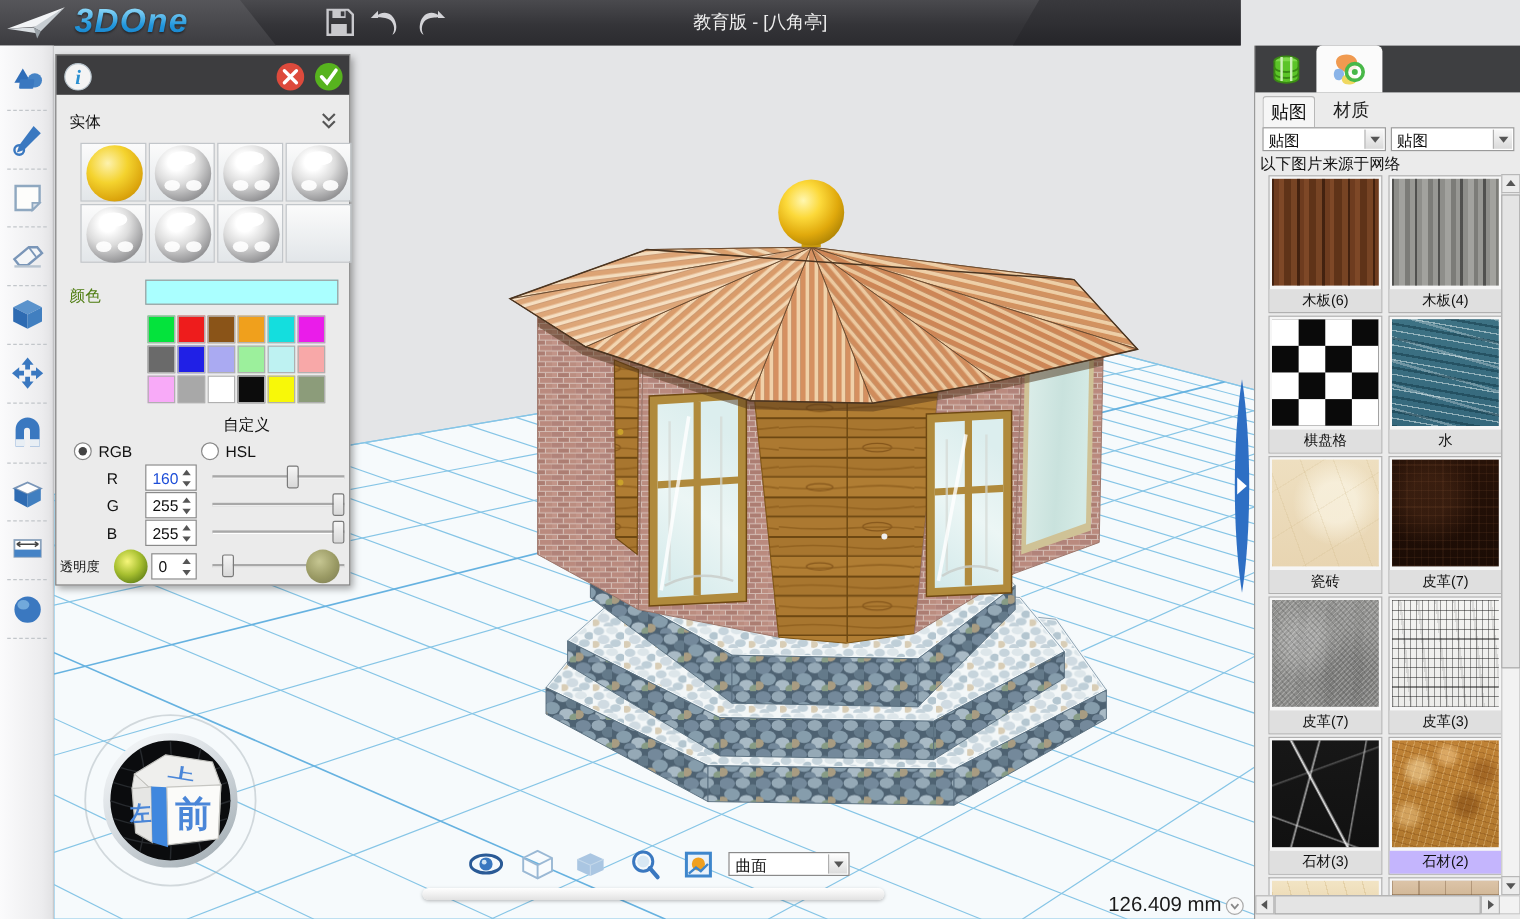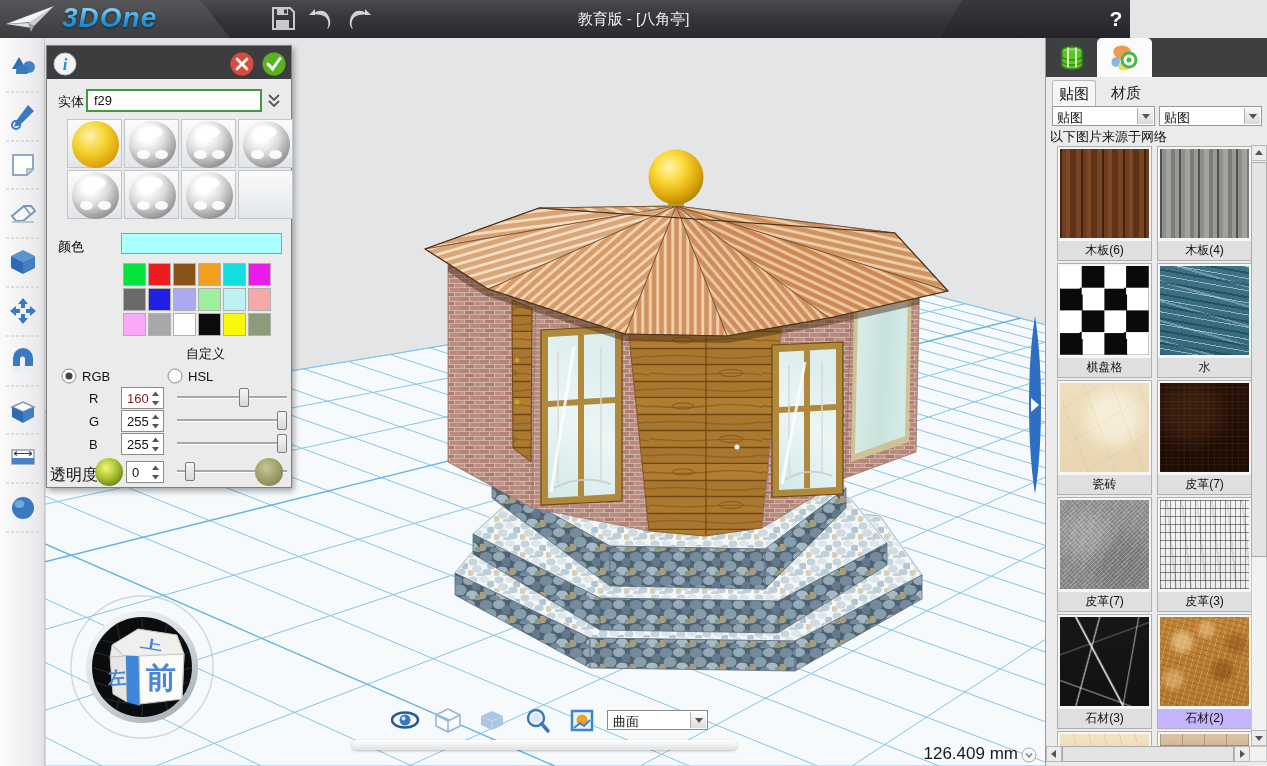--- a/index.html
+++ b/index.html
@@ -1,16 +1,16 @@
 <!DOCTYPE html>
 <html><head><meta charset="utf-8"><style>
 *{margin:0;padding:0;box-sizing:border-box}
 html,body{width:1267px;height:766px;overflow:hidden;font-family:"Liberation Sans",sans-serif;background:#e4e5e7}
 .abs{position:absolute}
-#topbar{position:absolute;left:0;top:0;width:1130px;height:38px;
+#topbar{position:absolute;left:0;top:0;width:1034px;height:38px;
  background:linear-gradient(#4a4a4e,#343438 55%,#2b2b2f);overflow:hidden}
 #topbar .lighter{position:absolute;left:0;top:0;width:230px;height:38px;
  background:linear-gradient(#56565a,#3c3c40);clip-path:polygon(0 0,200px 0,230px 38px,0 38px)}
 #topbar .darker{position:absolute;right:0;top:0;width:190px;height:38px;
  background:linear-gradient(#39393d,#252529);clip-path:polygon(22px 0,190px 0,190px 38px,0 38px)}
 #logo3d{position:absolute;left:62px;top:2px;font-size:28px;font-weight:bold;font-style:italic;
  letter-spacing:1px;background:linear-gradient(#8ed8f8 15%,#2196dc 60%,#1478c0);
  -webkit-background-clip:text;background-clip:text;color:transparent;
  filter:drop-shadow(0 1px 1px rgba(0,0,0,.55))}
 #title{position:absolute;left:0;top:0;width:1267px;height:38px;text-align:center;line-height:38px;
@@ -517,23 +517,20 @@
     </svg>
     <svg class="abs" style="left:183px;top:6px" width="24" height="24">
       <circle cx="12" cy="12" r="11.5" fill="#dd4a3c"></circle>
 <path d="M7,7 L17,17 M17,7 L7,17" stroke="#fff" stroke-width="2.8" stroke-linecap="round"></path>
     </svg>
     <svg class="abs" style="left:215px;top:6px" width="24" height="24">
       <circle cx="12" cy="12" r="11.5" fill="#57b31e"></circle>
 <path d="M6,12 L10.5,17 L18,6.5" stroke="#fff" stroke-width="3" fill="none" stroke-linecap="round"></path>
     </svg>
     <div class="abs" style="left:11px;top:47px;font-size:13px;color:#111">实体</div>
-    <div class="abs" style="left:39px;top:43px;width:176px;height:23px;background:#fff;border:2px solid #3f9b43">
-      <span style="position:absolute;left:6px;top:2px;font-size:13px;color:#111">f29</span>
-    </div>
     <svg class="abs" style="left:219px;top:46px" width="16" height="18">
       <path d="M3,3 L8,8 L13,3 M3,9 L8,14 L13,9" fill="none" stroke="#555" stroke-width="1.8"></path>
     </svg>
     <div class="abs" style="left:20px;top:73px;width:55px;height:49px;background:linear-gradient(#fbfbfb,#e2e6e9);border:1px solid #c2c6ca">
       <div class="abs" style="left:4px;top:1px;width:47px;height:47px;border-radius:50%;background:radial-gradient(circle at 38% 32%,#fdf2ae,#f4d32e 38%,#dba40c 72%,#a87c06)"></div>
     </div>
     <div class="abs" style="left:77px;top:73px;width:55px;height:49px;background:linear-gradient(#fbfbfb,#e2e6e9);border:1px solid #c2c6ca">
       <div class="abs" style="left:4px;top:1px;width:47px;height:47px;border-radius:50%;background:radial-gradient(circle at 38% 30%,#ffffff 16%,#dcdcdc 42%,#939395 76%,#bababc 95%)"></div>
       <div class="abs" style="left:12px;top:30px;width:13px;height:9px;border-radius:50%;background:rgba(255,255,255,.9)"></div>
       <div class="abs" style="left:30px;top:30px;width:13px;height:9px;border-radius:50%;background:rgba(255,255,255,.9)"></div>
@@ -563,21 +560,21 @@
       <div class="abs" style="left:30px;top:30px;width:13px;height:9px;border-radius:50%;background:rgba(255,255,255,.9)"></div>
       <div class="abs" style="left:16px;top:6px;width:22px;height:12px;border-radius:50%;background:rgba(255,255,255,.95)"></div>
     </div>
     <div class="abs" style="left:134px;top:124px;width:55px;height:49px;background:linear-gradient(#fbfbfb,#e2e6e9);border:1px solid #c2c6ca">
       <div class="abs" style="left:4px;top:1px;width:47px;height:47px;border-radius:50%;background:radial-gradient(circle at 38% 30%,#ffffff 16%,#dcdcdc 42%,#939395 76%,#bababc 95%)"></div>
       <div class="abs" style="left:12px;top:30px;width:13px;height:9px;border-radius:50%;background:rgba(255,255,255,.9)"></div>
       <div class="abs" style="left:30px;top:30px;width:13px;height:9px;border-radius:50%;background:rgba(255,255,255,.9)"></div>
       <div class="abs" style="left:16px;top:6px;width:22px;height:12px;border-radius:50%;background:rgba(255,255,255,.95)"></div>
     </div>
     <div class="abs" style="left:191px;top:124px;width:55px;height:49px;background:linear-gradient(#fbfbfb,#e2e6e9);border:1px solid #c2c6ca"></div>
-    <div class="abs" style="left:11px;top:192px;font-size:13px;color:#000000">颜色</div>
+    <div class="abs" style="left:11px;top:192px;font-size:13px;color:#4d7c0f">颜色</div>
     <div class="abs" style="left:74px;top:187px;width:161px;height:21px;background:#aaffff;border:1px solid #999"></div>
     <div class="abs" style="left:76px;top:217px;width:23px;height:23px;background:#04e33c;border:1px solid #b0b0b0"></div>
     <div class="abs" style="left:101px;top:217px;width:23px;height:23px;background:#ee1c1c;border:1px solid #b0b0b0"></div>
     <div class="abs" style="left:126px;top:217px;width:23px;height:23px;background:#8a5418;border:1px solid #b0b0b0"></div>
     <div class="abs" style="left:151px;top:217px;width:23px;height:23px;background:#f0a01c;border:1px solid #b0b0b0"></div>
     <div class="abs" style="left:176px;top:217px;width:23px;height:23px;background:#14dede;border:1px solid #b0b0b0"></div>
     <div class="abs" style="left:201px;top:217px;width:23px;height:23px;background:#ea1cea;border:1px solid #b0b0b0"></div>
     <div class="abs" style="left:76px;top:242px;width:23px;height:23px;background:#6a6a6a;border:1px solid #b0b0b0"></div>
     <div class="abs" style="left:101px;top:242px;width:23px;height:23px;background:#2020e6;border:1px solid #b0b0b0"></div>
     <div class="abs" style="left:126px;top:242px;width:23px;height:23px;background:#aaaaf2;border:1px solid #b0b0b0"></div>
@@ -595,21 +592,21 @@
       <circle cx="8" cy="8" r="7" fill="#fff" stroke="#888"></circle>
       <circle cx="8" cy="8" r="3.5" fill="#444"></circle>
     </svg>
     <div class="abs" style="left:35px;top:323px;font-size:13px;color:#111">RGB</div>
     <svg class="abs" style="left:120px;top:322px" width="16" height="16">
       <circle cx="8" cy="8" r="7" fill="#fff" stroke="#888"></circle>
     </svg>
     <div class="abs" style="left:141px;top:323px;font-size:13px;color:#111">HSL</div>
     <div class="abs" style="left:42px;top:345px;font-size:13px;color:#111">R</div>
     <div class="abs" style="left:74px;top:341px;width:43px;height:22px;background:#fff;border:1px solid #8a8a8a">
-      <span style="position:absolute;left:5px;top:3px;font-size:13px;color:#7f1d1d">160</span>
+      <span style="position:absolute;left:5px;top:3px;font-size:13px;color:#1d4ed8">160</span>
       <svg class="abs" style="right:2px;top:1px" width="11" height="19">
         <path d="M2,7 L5.5,2.5 L9,7 Z" fill="#555"></path>
         <path d="M2,12 L5.5,16.5 L9,12 Z" fill="#555"></path>
       </svg>
     </div>
     <div class="abs" style="left:130px;top:350px;width:110px;height:3px;background:#a8a8a8;border-bottom:1px solid #fff"></div>
     <div class="abs" style="left:192px;top:342px;width:10px;height:19px;background:linear-gradient(#f6f6f6,#d8d8d8);border:1px solid #7a7a7a;border-radius:2px"></div>
     <div class="abs" style="left:42px;top:368px;font-size:13px;color:#111">G</div>
     <div class="abs" style="left:74px;top:364px;width:43px;height:22px;background:#fff;border:1px solid #8a8a8a">
       <span style="position:absolute;left:5px;top:3px;font-size:13px;color:#111">255</span>
@@ -623,21 +620,21 @@
     <div class="abs" style="left:42px;top:391px;font-size:13px;color:#111">B</div>
     <div class="abs" style="left:74px;top:387px;width:43px;height:22px;background:#fff;border:1px solid #8a8a8a">
       <span style="position:absolute;left:5px;top:3px;font-size:13px;color:#111">255</span>
       <svg class="abs" style="right:2px;top:1px" width="11" height="19">
         <path d="M2,7 L5.5,2.5 L9,7 Z" fill="#555"></path>
         <path d="M2,12 L5.5,16.5 L9,12 Z" fill="#555"></path>
       </svg>
     </div>
     <div class="abs" style="left:130px;top:396px;width:110px;height:3px;background:#a8a8a8;border-bottom:1px solid #fff"></div>
     <div class="abs" style="left:230px;top:388px;width:10px;height:19px;background:linear-gradient(#f6f6f6,#d8d8d8);border:1px solid #7a7a7a;border-radius:2px"></div>
-    <div class="abs" style="left:3px;top:419px;font-size:16px;color:#111">透明度</div>
+    <div class="abs" style="left:3px;top:419px;font-size:11px;color:#111">透明度</div>
     <div class="abs" style="left:48px;top:412px;width:28px;height:28px;border-radius:50%;background:radial-gradient(circle at 40% 35%,#f6f67a,#a8c030 45%,#5a7a14 85%)"></div>
     <div class="abs" style="left:79px;top:415px;width:38px;height:22px;background:#fff;border:1px solid #8a8a8a">
       <span style="position:absolute;left:5px;top:3px;font-size:13px;color:#111">0</span>
       <svg class="abs" style="right:2px;top:1px" width="11" height="19">
         <path d="M2,7 L5.5,2.5 L9,7 Z" fill="#555"></path>
         <path d="M2,12 L5.5,16.5 L9,12 Z" fill="#555"></path>
       </svg>
     </div>
     <div class="abs" style="left:130px;top:424px;width:110px;height:3px;background:#a8a8a8;border-bottom:1px solid #fff"></div>
     <div class="abs" style="left:138px;top:416px;width:10px;height:19px;background:linear-gradient(#f6f6f6,#d8d8d8);border:1px solid #7a7a7a;border-radius:2px"></div>

